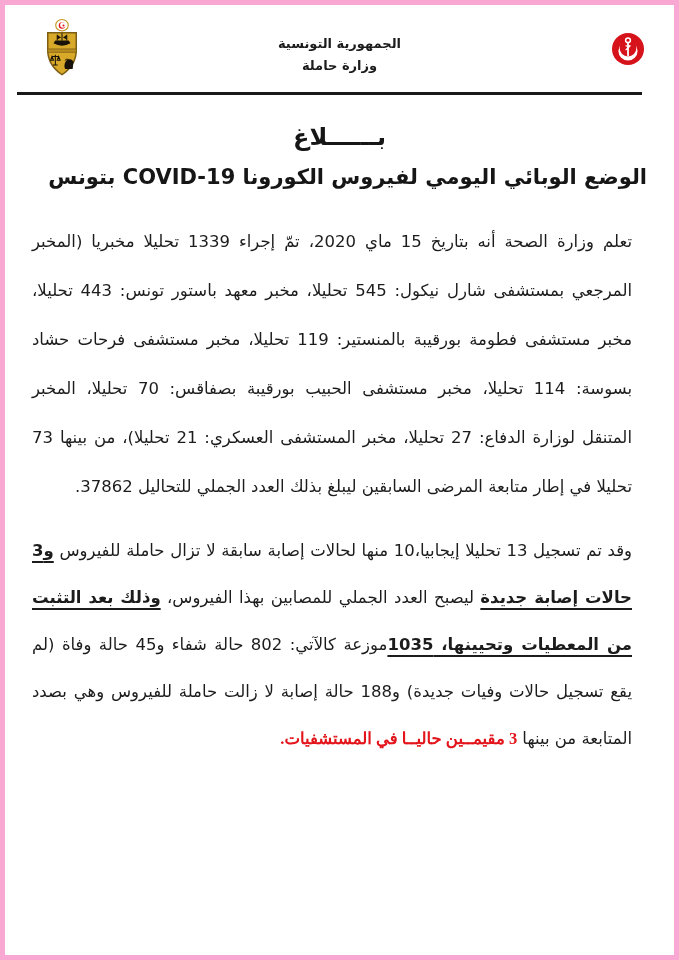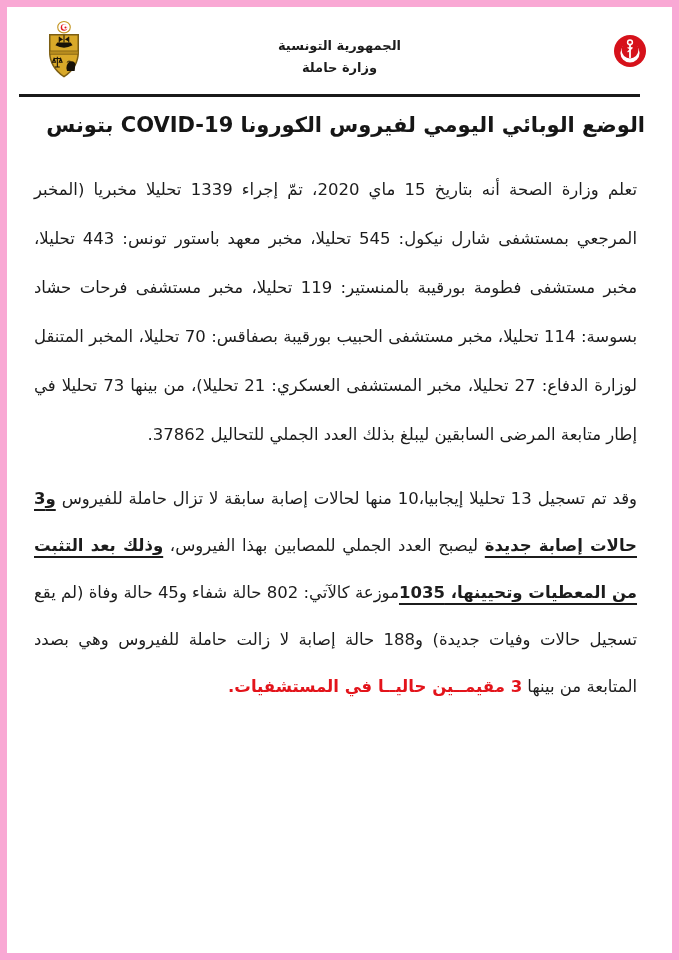--- a/index.html
+++ b/index.html
@@ -3,21 +3,21 @@
 <meta charset="utf-8">
 <style>
   html, body { margin: 0; padding: 0; background: #ffffff; }
   .page {
     position: relative;
     width: 679px;
     height: 960px;
     margin: 0 auto;
     background: #ffffff;
     box-sizing: border-box;
-    border: 7px solid #f9a8d4;
+    border: 5px solid #f9a8d4;
     direction: rtl;
     font-family: "DejaVu Sans", "Liberation Sans", sans-serif;
     color: #1c1c1c;
     overflow: hidden;
   }
   
   .header { position: absolute; top: 0; left: 0; right: 0; height: 80px; }
   .coat-of-arms { position: absolute; left: 38px; top: 13px; width: 38px; height: 60px; }
   .header-center {
     position: absolute; left: 0; right: 0; top: 28px;
@@ -33,34 +33,34 @@
   .title-kicker {
     margin: 26px 0 0 0; text-align: center;
     font-size: 24px; font-weight: bold; color: #161616;
   }
   .title-headline {
     margin: 14px 0 0 0; text-align: right;
     font-size: 21px; font-weight: bold; color: #161616;
   }
   
   .para {
-    margin: 28px 8px 0 0;
+    margin: 28px 15px 0 0;
     font-size: 16.5px;
     line-height: 49px;
     text-align: justify;
     color: #1c1c1c;
   }
   .para.second { margin-top: 16px; line-height: 47px; }
   .para span.bold-underline {
     font-weight: bold;
     text-decoration: underline;
     text-decoration-thickness: 1.5px;
     text-underline-offset: 5px;
   }
-  .para span.bold-red { font-weight: bold; color: #e3141b; }
+  .para span.bold-red { font-weight: bold; color: #e3141b; font-family: Liberation Serif, serif; }
 </style>
 </head>
 <body>
 
 <div class="page">
 
   <header class="header">
 
     <svg class="coat-of-arms" viewBox="0 0 40 62" xmlns="http://www.w3.org/2000/svg">
 
@@ -95,20 +95,21 @@
       <rect x="16.1" y="9.5" width="1.8" height="15" rx="0.9" fill="#ffffff"></rect>
       <circle cx="17" cy="8.3" r="2.4" fill="none" stroke="#ffffff" stroke-width="1.5"></circle>
       <path d="M14.6,13.5 q2.4,1.6 4.8,0 q-2.4,2.8 -4.8,4.4" fill="none" stroke="#ffffff" stroke-width="1.2"></path>
     </svg>
 
   </header>
 
   <hr class="header-divider">
 
   <main class="main">
+    <h1 class="title-kicker">بــــــلاغ</h1>
     <h2 class="title-headline">الوضع الوبائي اليومي لفيروس الكورونا COVID-19 بتونس</h2>
 
     <p class="para first"><span>تعلم وزارة الصحة أنه بتاريخ 15 ماي 2020، تمّ إجراء 1339 تحليلا مخبريا (المخبر المرجعي بمستشفى شارل نيكول: 545 تحليلا، مخبر معهد باستور تونس: 443 تحليلا، مخبر مستشفى فطومة بورقيبة بالمنستير: 119 تحليلا، مخبر مستشفى فرحات حشاد بسوسة: 114 تحليلا، مخبر مستشفى الحبيب بورقيبة بصفاقس: 70 تحليلا، المخبر المتنقل لوزارة الدفاع: 27 تحليلا، مخبر المستشفى العسكري: 21 تحليلا)، من بينها 73 تحليلا في إطار متابعة المرضى السابقين ليبلغ بذلك العدد الجملي للتحاليل 37862.</span></p>
 
     <p class="para second"><span>وقد تم تسجيل 13 تحليلا إيجابيا،10 منها لحالات إصابة سابقة لا تزال حاملة للفيروس </span><span class="bold-underline">و3 حالات إصابة جديدة</span><span> ليصبح العدد الجملي للمصابين بهذا الفيروس، </span><span class="bold-underline">وذلك بعد التثبت من المعطيات وتحيينها، 1035</span><span>موزعة كالآتي: 802 حالة شفاء و45 حالة وفاة (لم يقع تسجيل حالات وفيات جديدة) و188 حالة إصابة لا زالت حاملة للفيروس وهي بصدد المتابعة من بينها </span><span class="bold-red">3 مقيمــين حاليــا في المستشفيات.</span></p>
   </main>
 
 </div>
 
 </body></html>

